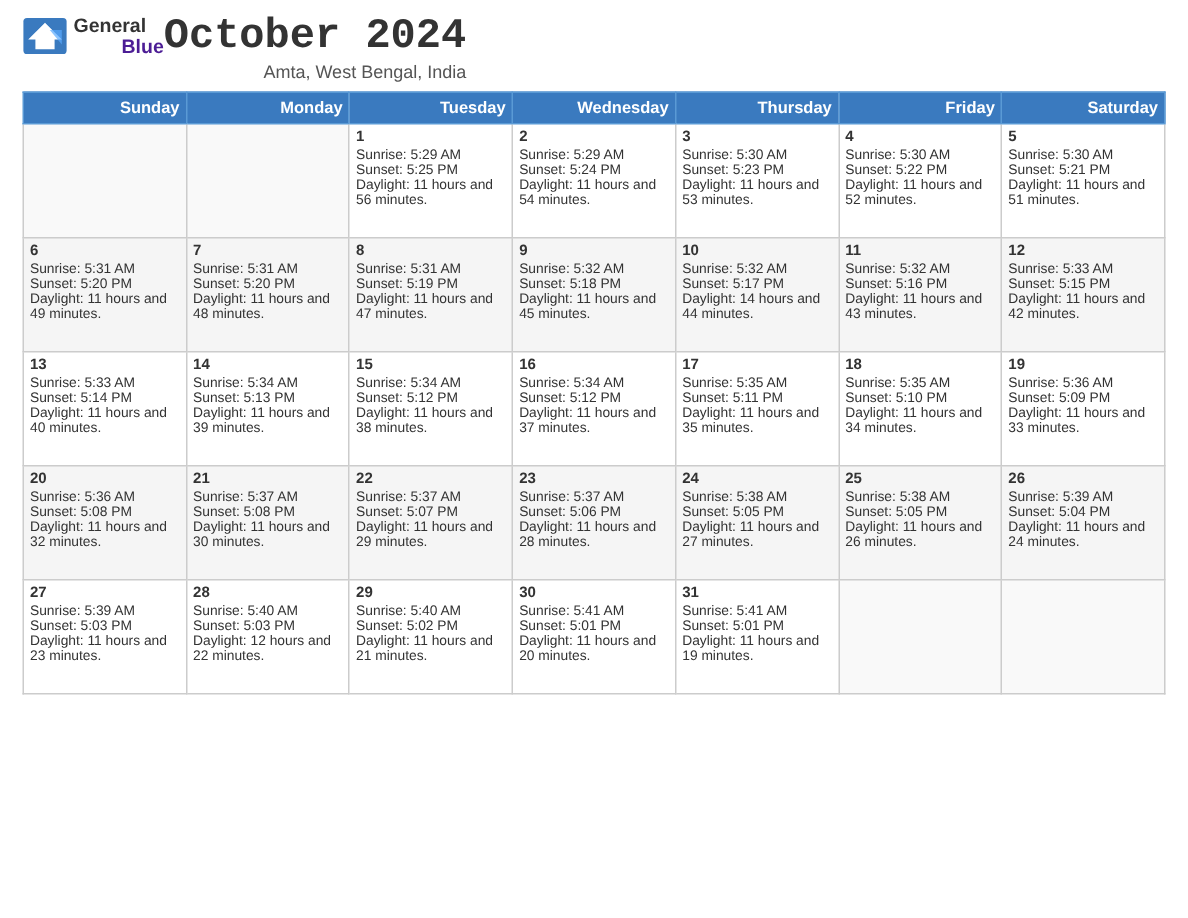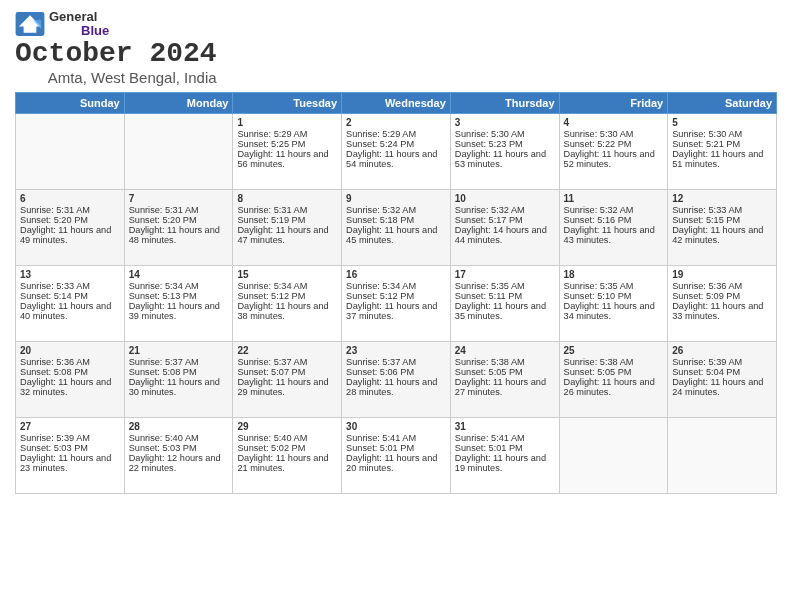--- a/index.html
+++ b/index.html
@@ -9,24 +9,22 @@
       width: 792px;
       height: 612px;
       overflow: hidden;
     }
     .container {
       width: 792px;
       padding: 10px 15px 8px 15px;
     }
     .header-row {
       display: flex;
-      justify-content: space-between;
       align-items: flex-start;
       margin-bottom: 6px;
-      flex-direction: column;
     }
     .logo {
       display: flex;
       align-items: center;
       gap: 2px;
     }
     .logo-text {
       display: flex;
       flex-direction: column;
       font-size: 13px;
@@ -45,21 +43,21 @@
       text-align: right;
     }
     .month-title {
       font-size: 28px;
       font-weight: bold;
       color: #333;
       line-height: 1.1;
       font-family: Liberation Mono, monospace;
     }
     .location {
-      font-size: 15px;
+      font-size: 12px;
       color: #555;
     }
     table {
       width: 100%;
       border-collapse: collapse;
       table-layout: fixed;
     }
     thead tr th {
       background-color: #3a7abf;
       color: #fff;

